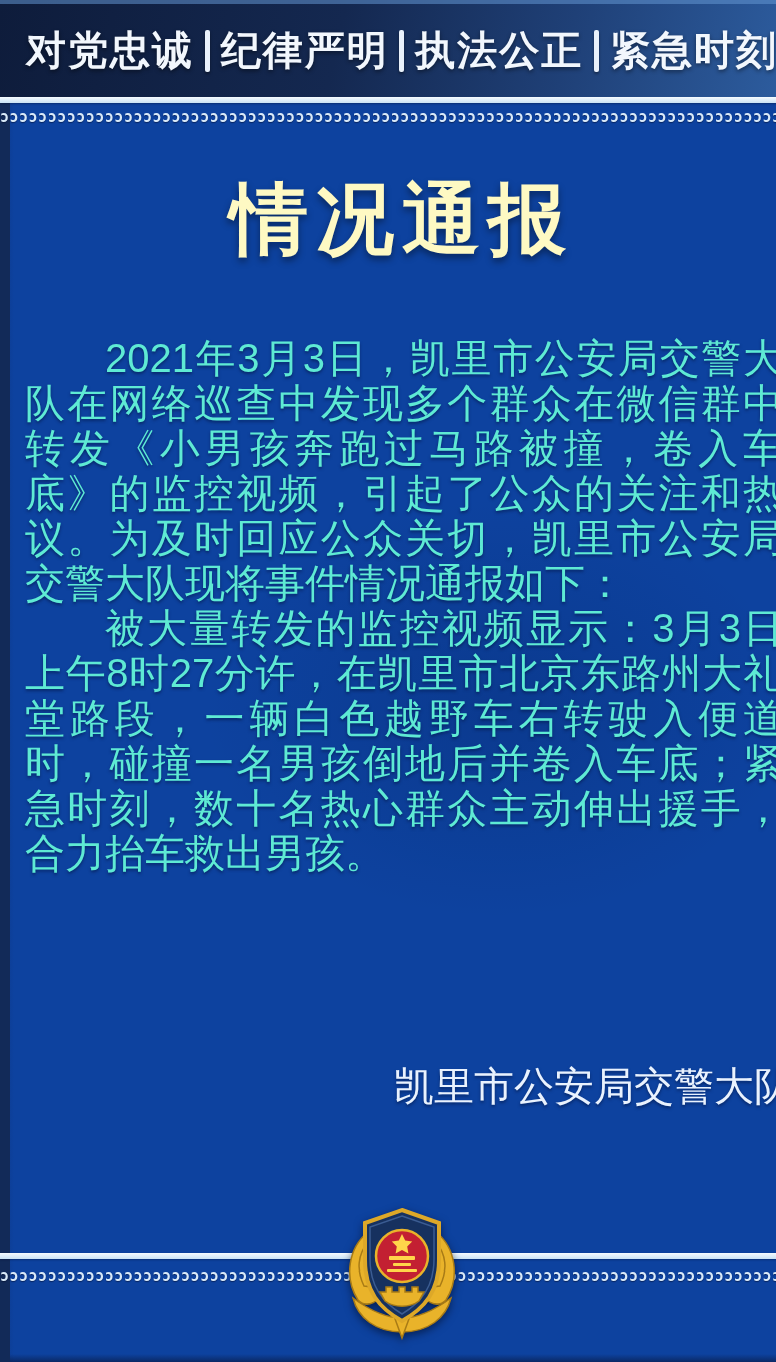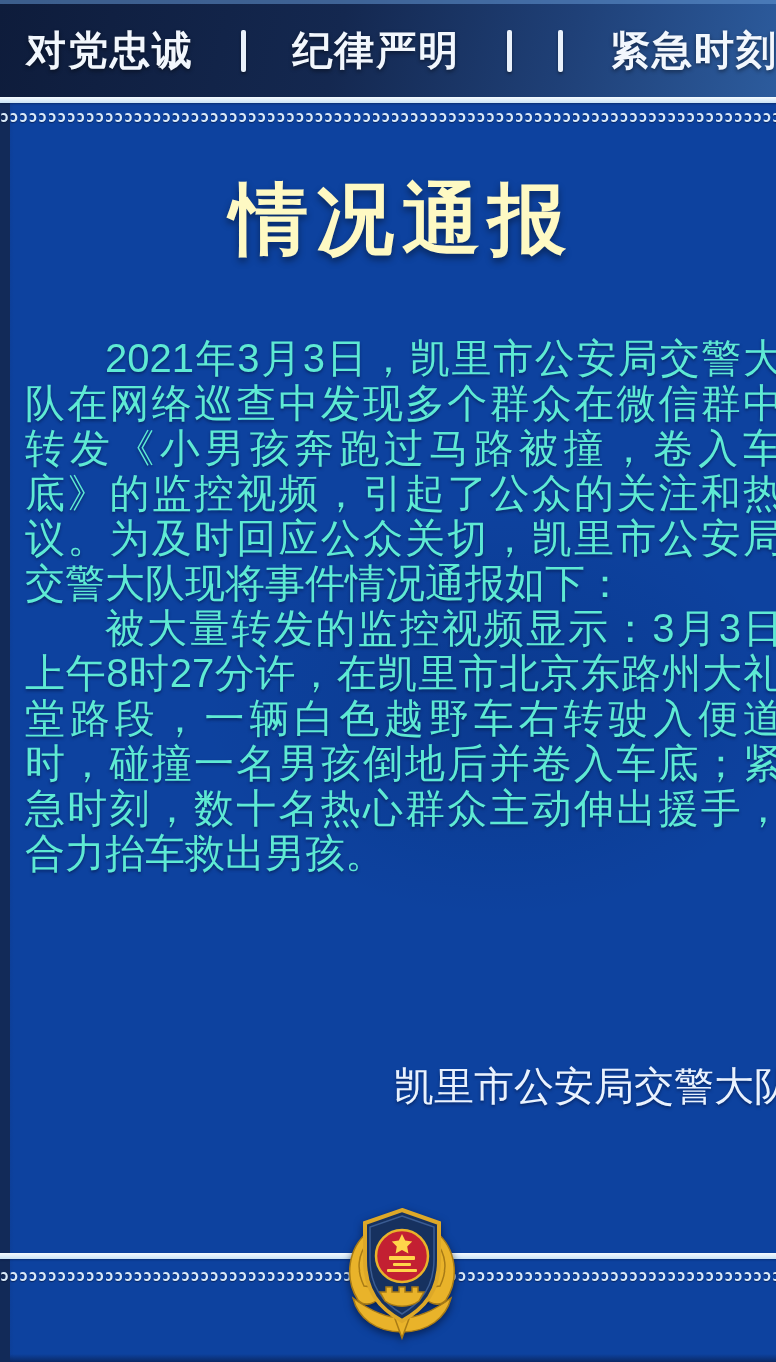--- a/index.html
+++ b/index.html
@@ -71,20 +71,21 @@
 
 <div class="page">
 
   <div class="edge-left"></div>
 
   <div class="header">
     <span>对党忠诚</span>
     <span class="sep"></span>
     <span>纪律严明</span>
     <span class="sep"></span>
+    <span>执法公正</span>
     <span class="sep"></span>
     <span>紧急时刻</span>
   </div>
 
   <div class="rule rule-top"></div>
   <div class="chain chain-top">ɔɔɔɔɔɔɔɔɔɔɔɔɔɔɔɔɔɔɔɔɔɔɔɔɔɔɔɔɔɔɔɔɔɔɔɔɔɔɔɔɔɔɔɔɔɔɔɔɔɔɔɔɔɔɔɔɔɔɔɔɔɔɔɔɔɔɔɔɔɔɔɔɔɔɔɔɔɔɔɔɔɔɔɔɔɔɔɔɔɔɔɔɔɔɔɔɔɔɔɔɔɔɔɔɔɔɔɔɔɔɔɔɔɔɔɔɔɔɔɔ</div>
 
   <div class="title">情况通报</div>
 
   <div class="content">

